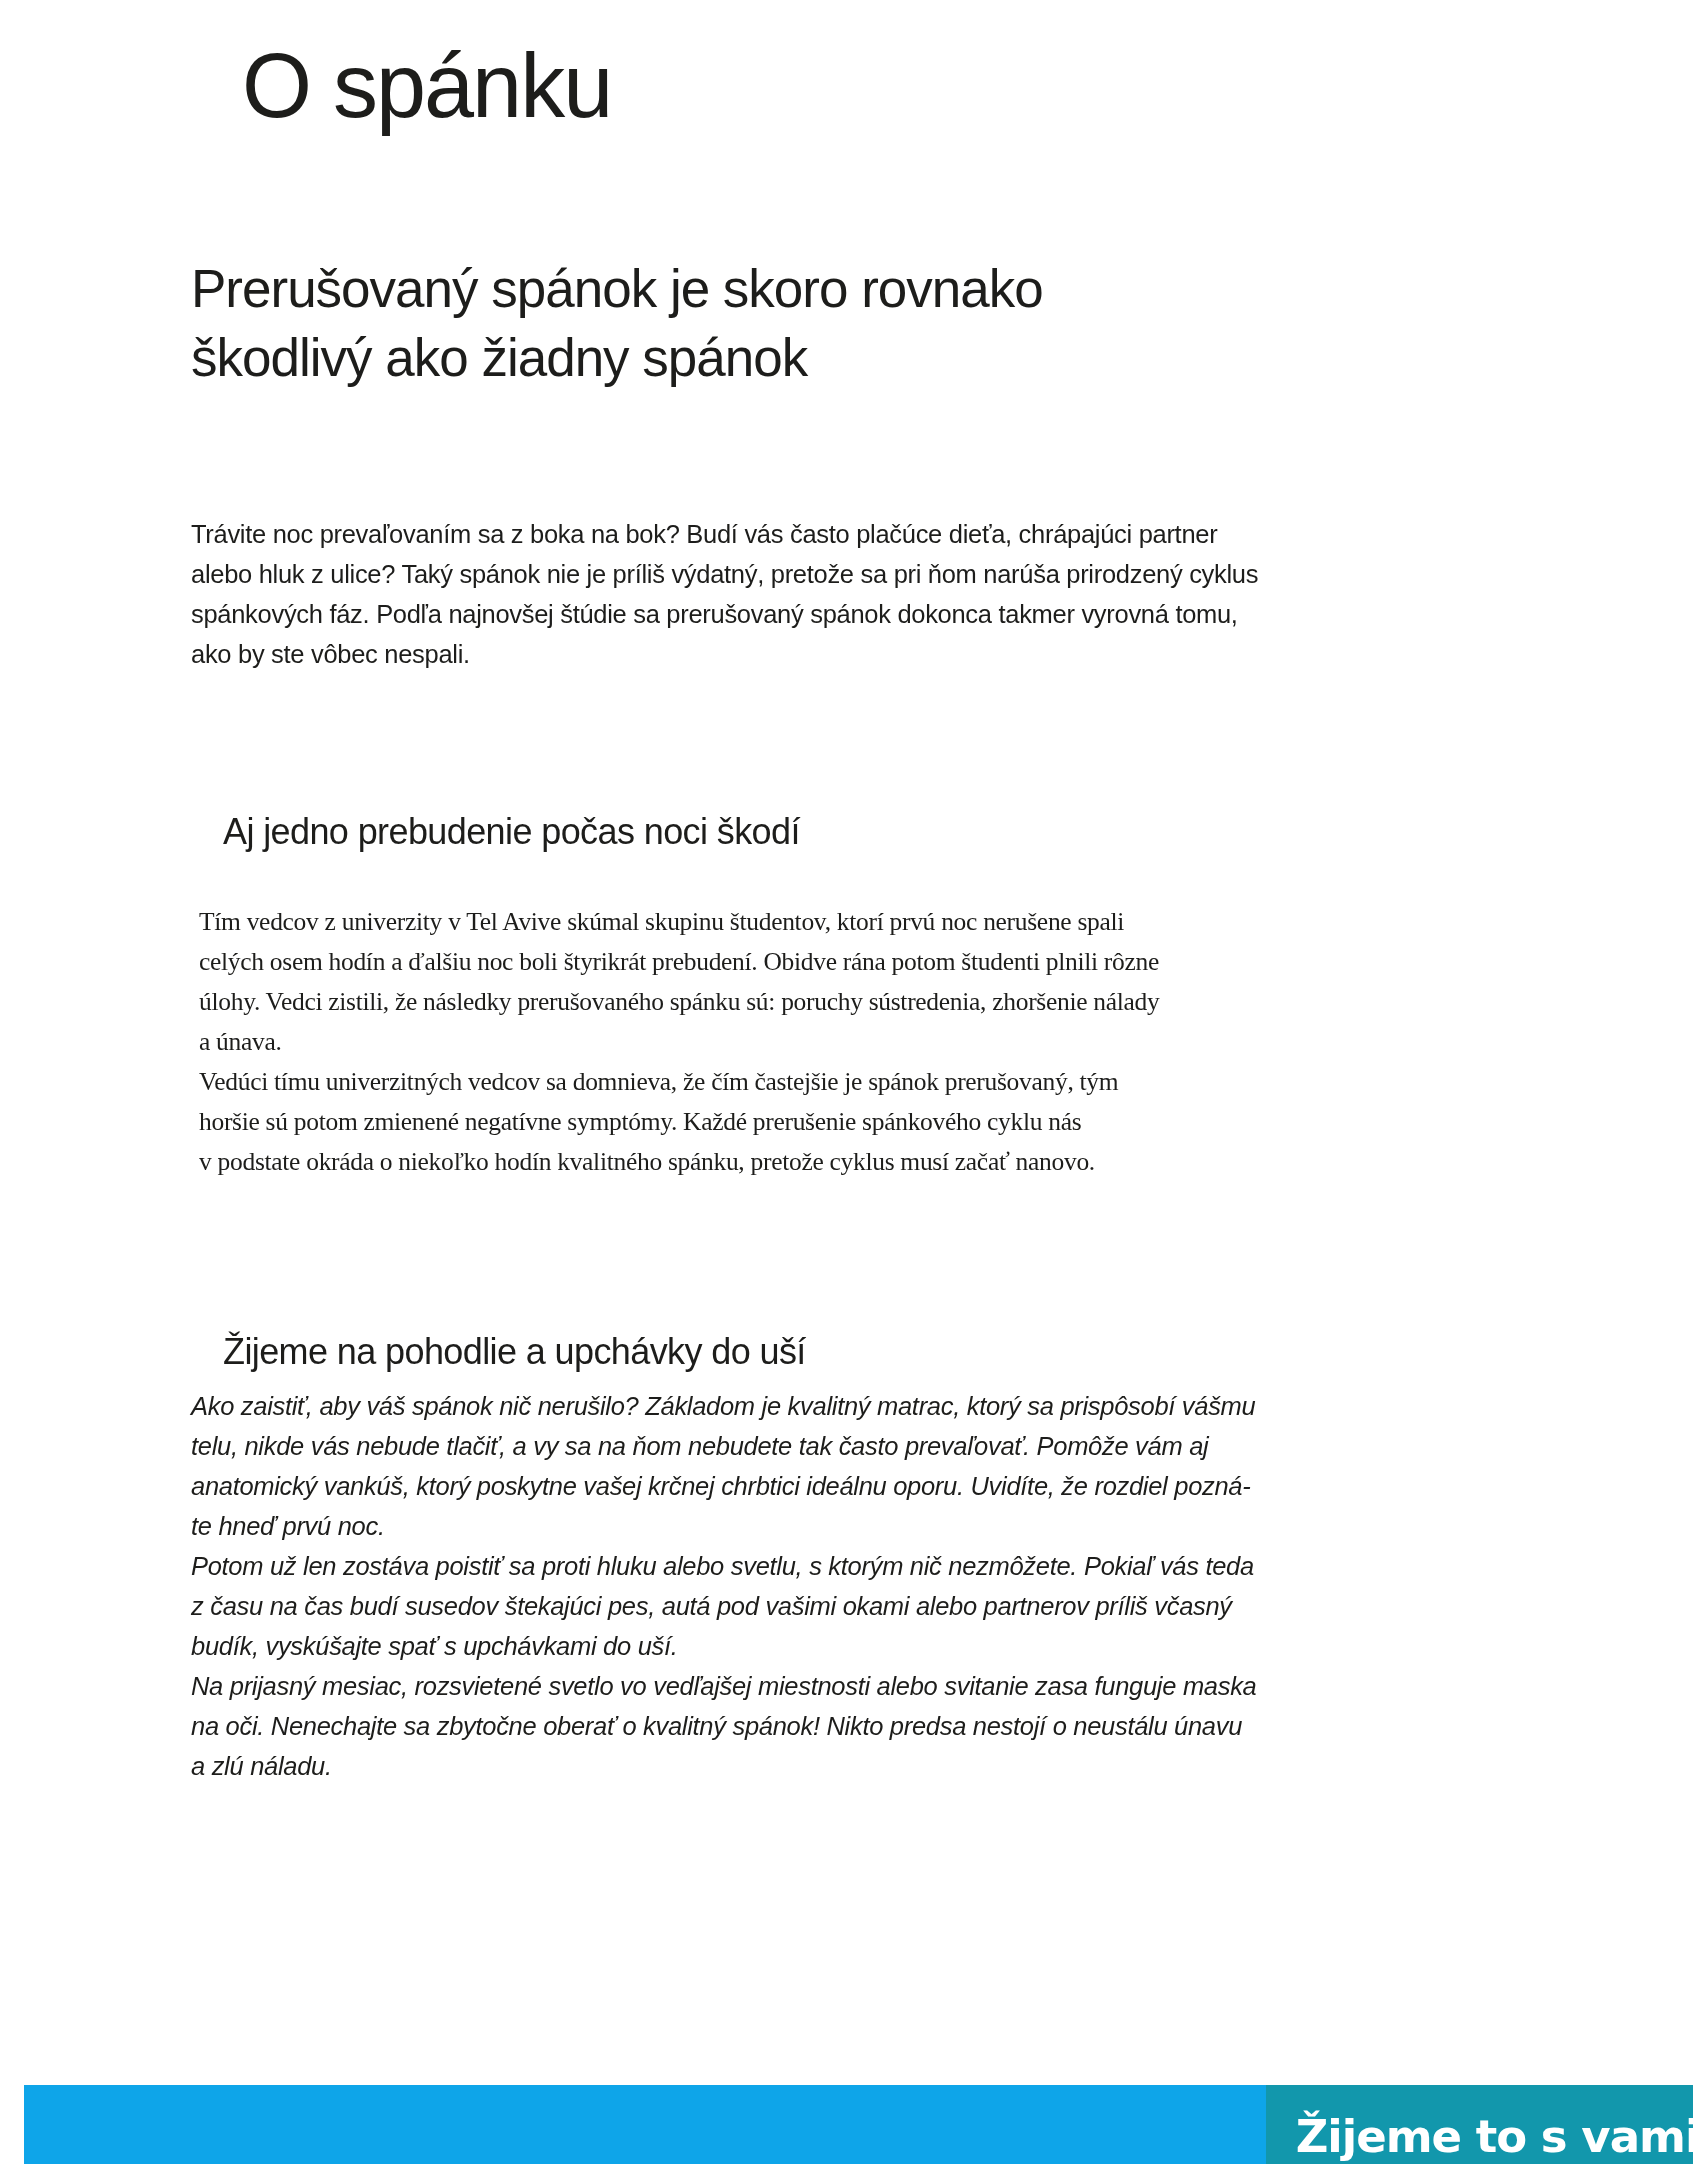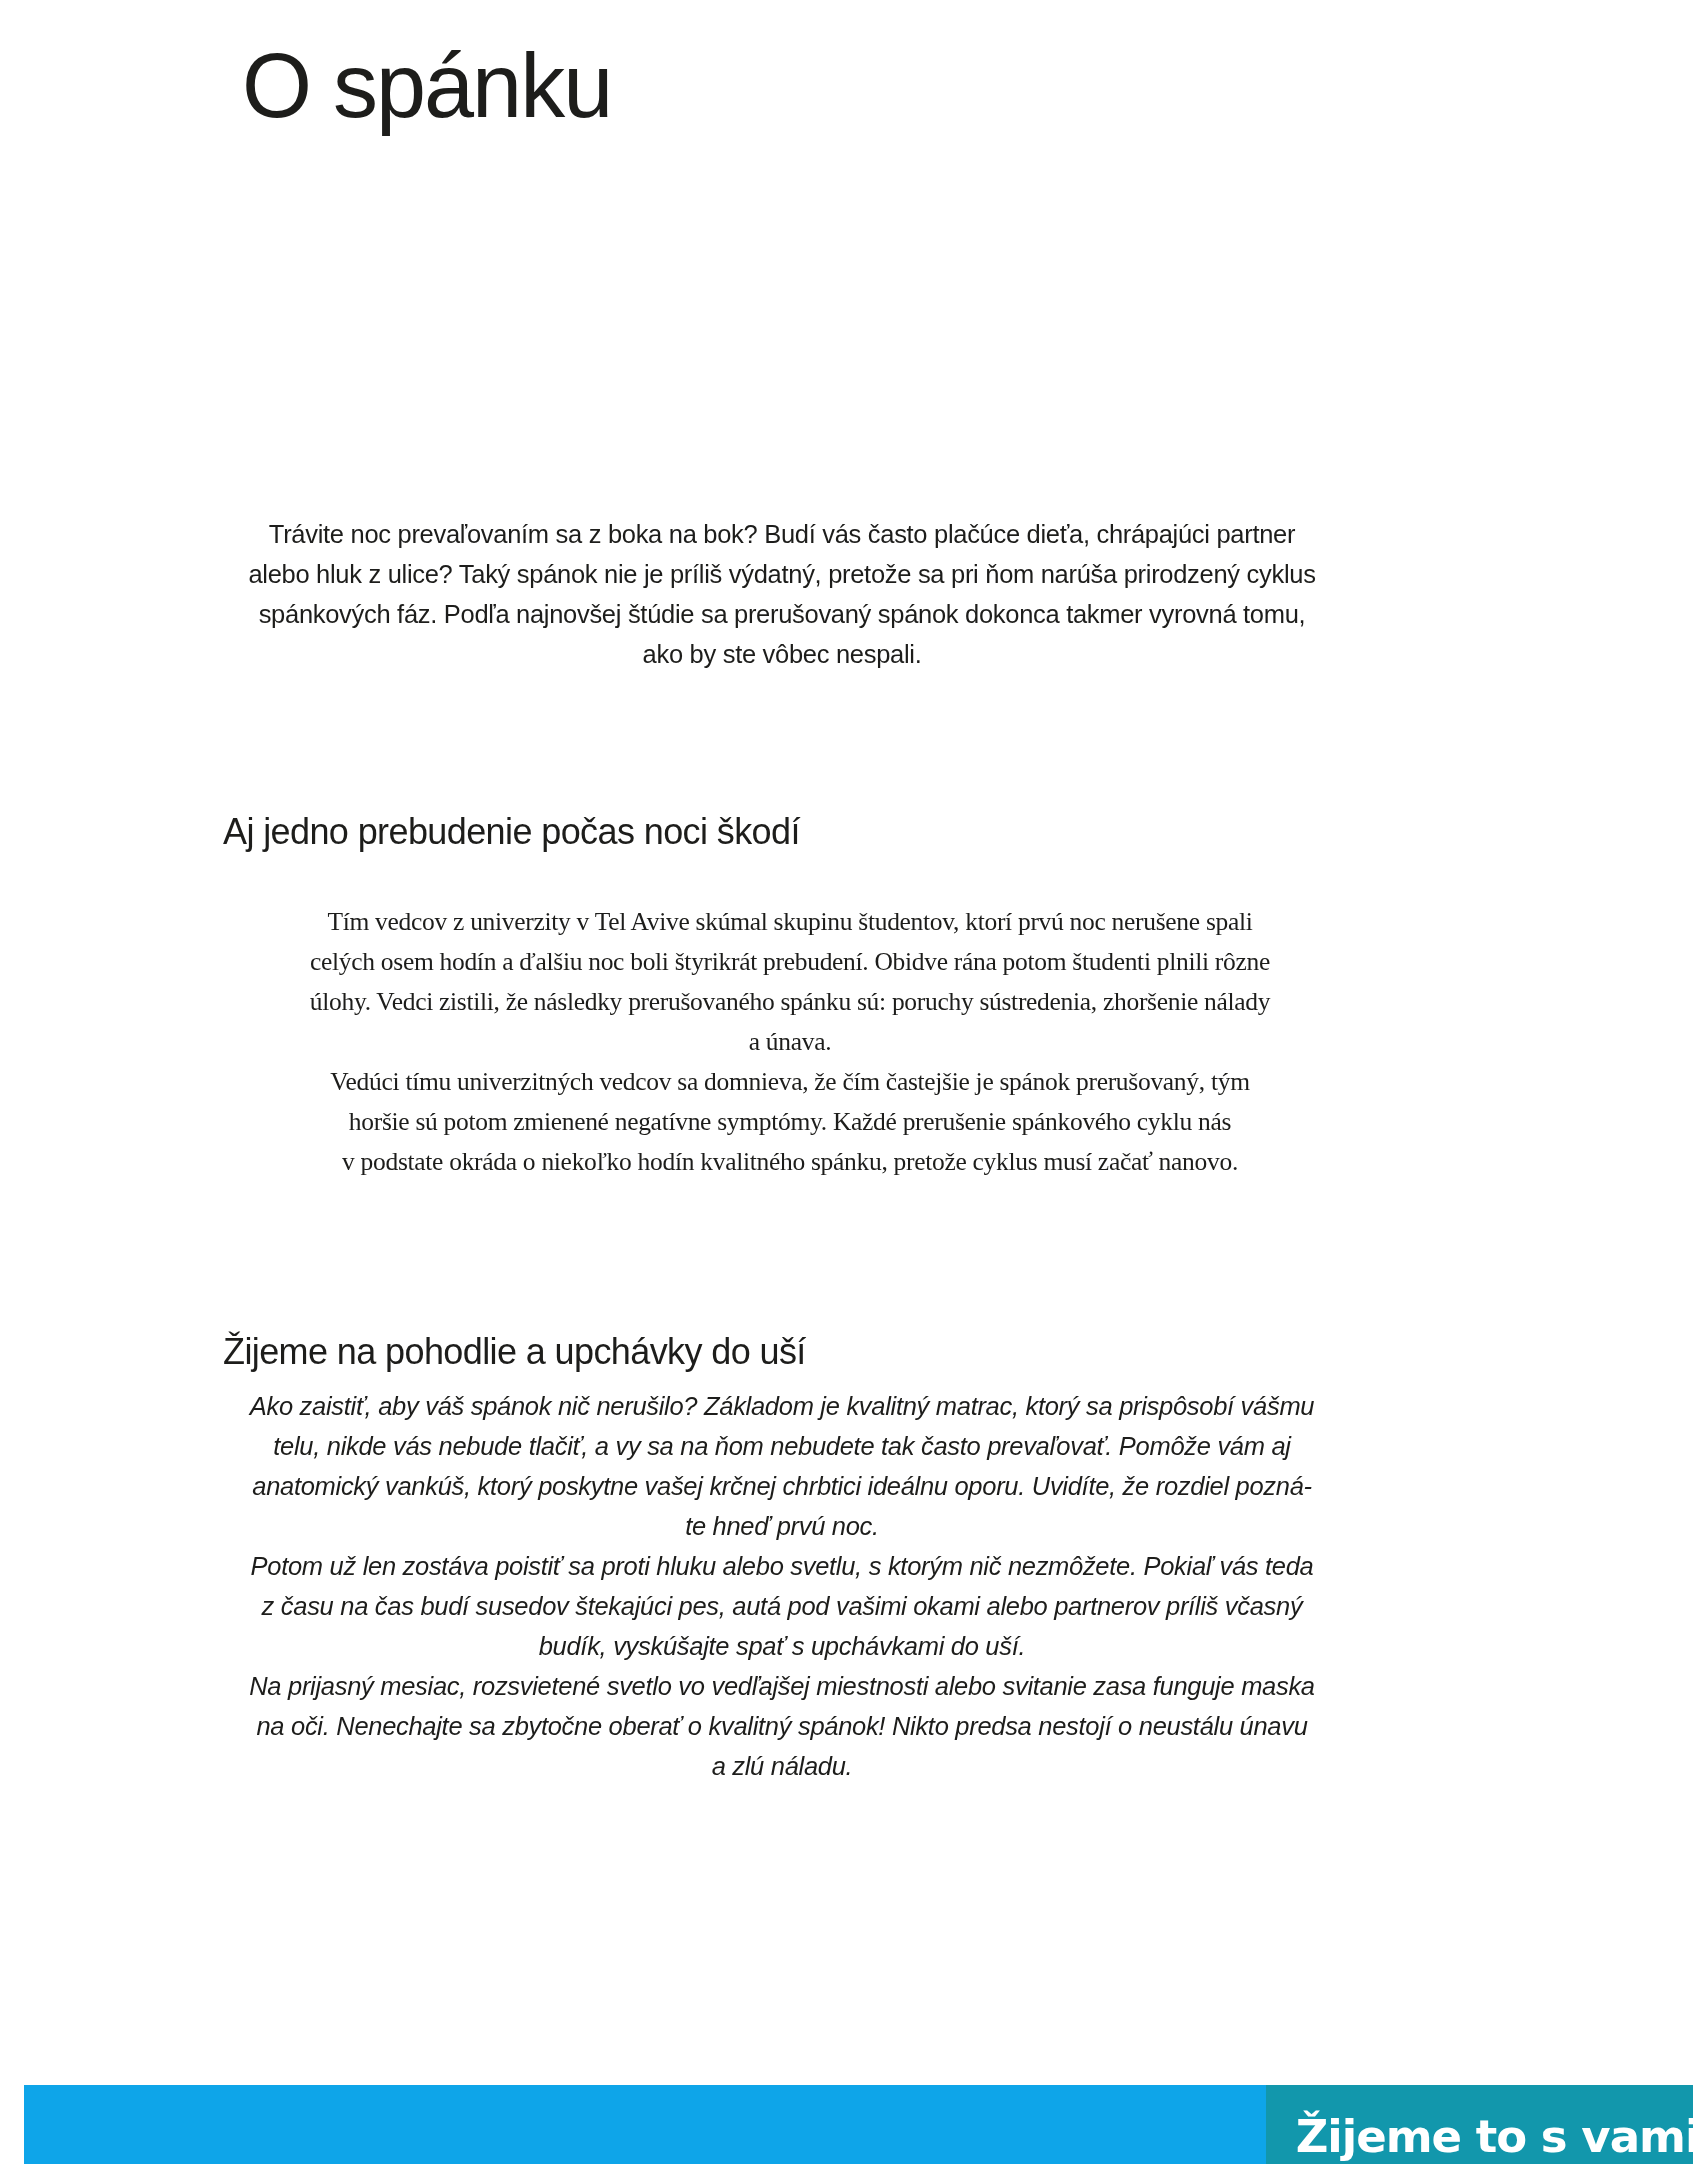--- a/index.html
+++ b/index.html
@@ -36,21 +36,20 @@
     color: #1d1d1b;
     white-space: pre-line;
   }
   .body-text {
     font-size: 25.5px;
     font-weight: 400;
     letter-spacing: -0.3px;
     line-height: 40px;
     color: #1d1d1b;
     white-space: pre-line;
-    text-align: center;
   }
   .intro       { position: absolute; top: 478px;  left: 155px; width: 1206px; }
   .section-1-h { position: absolute; top: 772px;  left: 155px; }
   .section-1-b { position: absolute; top: 866px;  left: 163px; width: 1206px; font-family: Liberation Serif, serif; }
   .section-2-h { position: absolute; top: 1292px; left: 155px; }
   .section-2-b { position: absolute; top: 1350px; left: 155px; width: 1206px; font-style: italic; }
   .sub-heading {
     font-size: 36px;
     font-weight: 400;
     letter-spacing: -0.6px;
@@ -85,20 +84,22 @@
     font-family: "DejaVu Sans", "Liberation Sans", sans-serif;
   }
 </style>
 </head>
 <body>
 
 <div class="page">
 
   <h1 class="page-title">O spánku</h1>
 
+  <h2 class="headline">Prerušovaný spánok je skoro rovnako
+škodlivý ako žiadny spánok</h2>
 
   <p class="body-text intro">Trávite noc prevaľovaním sa z boka na bok? Budí vás často plačúce dieťa, chrápajúci partner
 alebo hluk z ulice? Taký spánok nie je príliš výdatný, pretože sa pri ňom narúša prirodzený cyklus
 spánkových fáz. Podľa najnovšej štúdie sa prerušovaný spánok dokonca takmer vyrovná tomu,
 ako by ste vôbec nespali.</p>
 
   <h3 class="sub-heading section-1-h">Aj jedno prebudenie počas noci škodí</h3>
 
   <p class="body-text section-1-b">Tím vedcov z univerzity v Tel Avive skúmal skupinu študentov, ktorí prvú noc nerušene spali
 celých osem hodín a ďalšiu noc boli štyrikrát prebudení. Obidve rána potom študenti plnili rôzne

